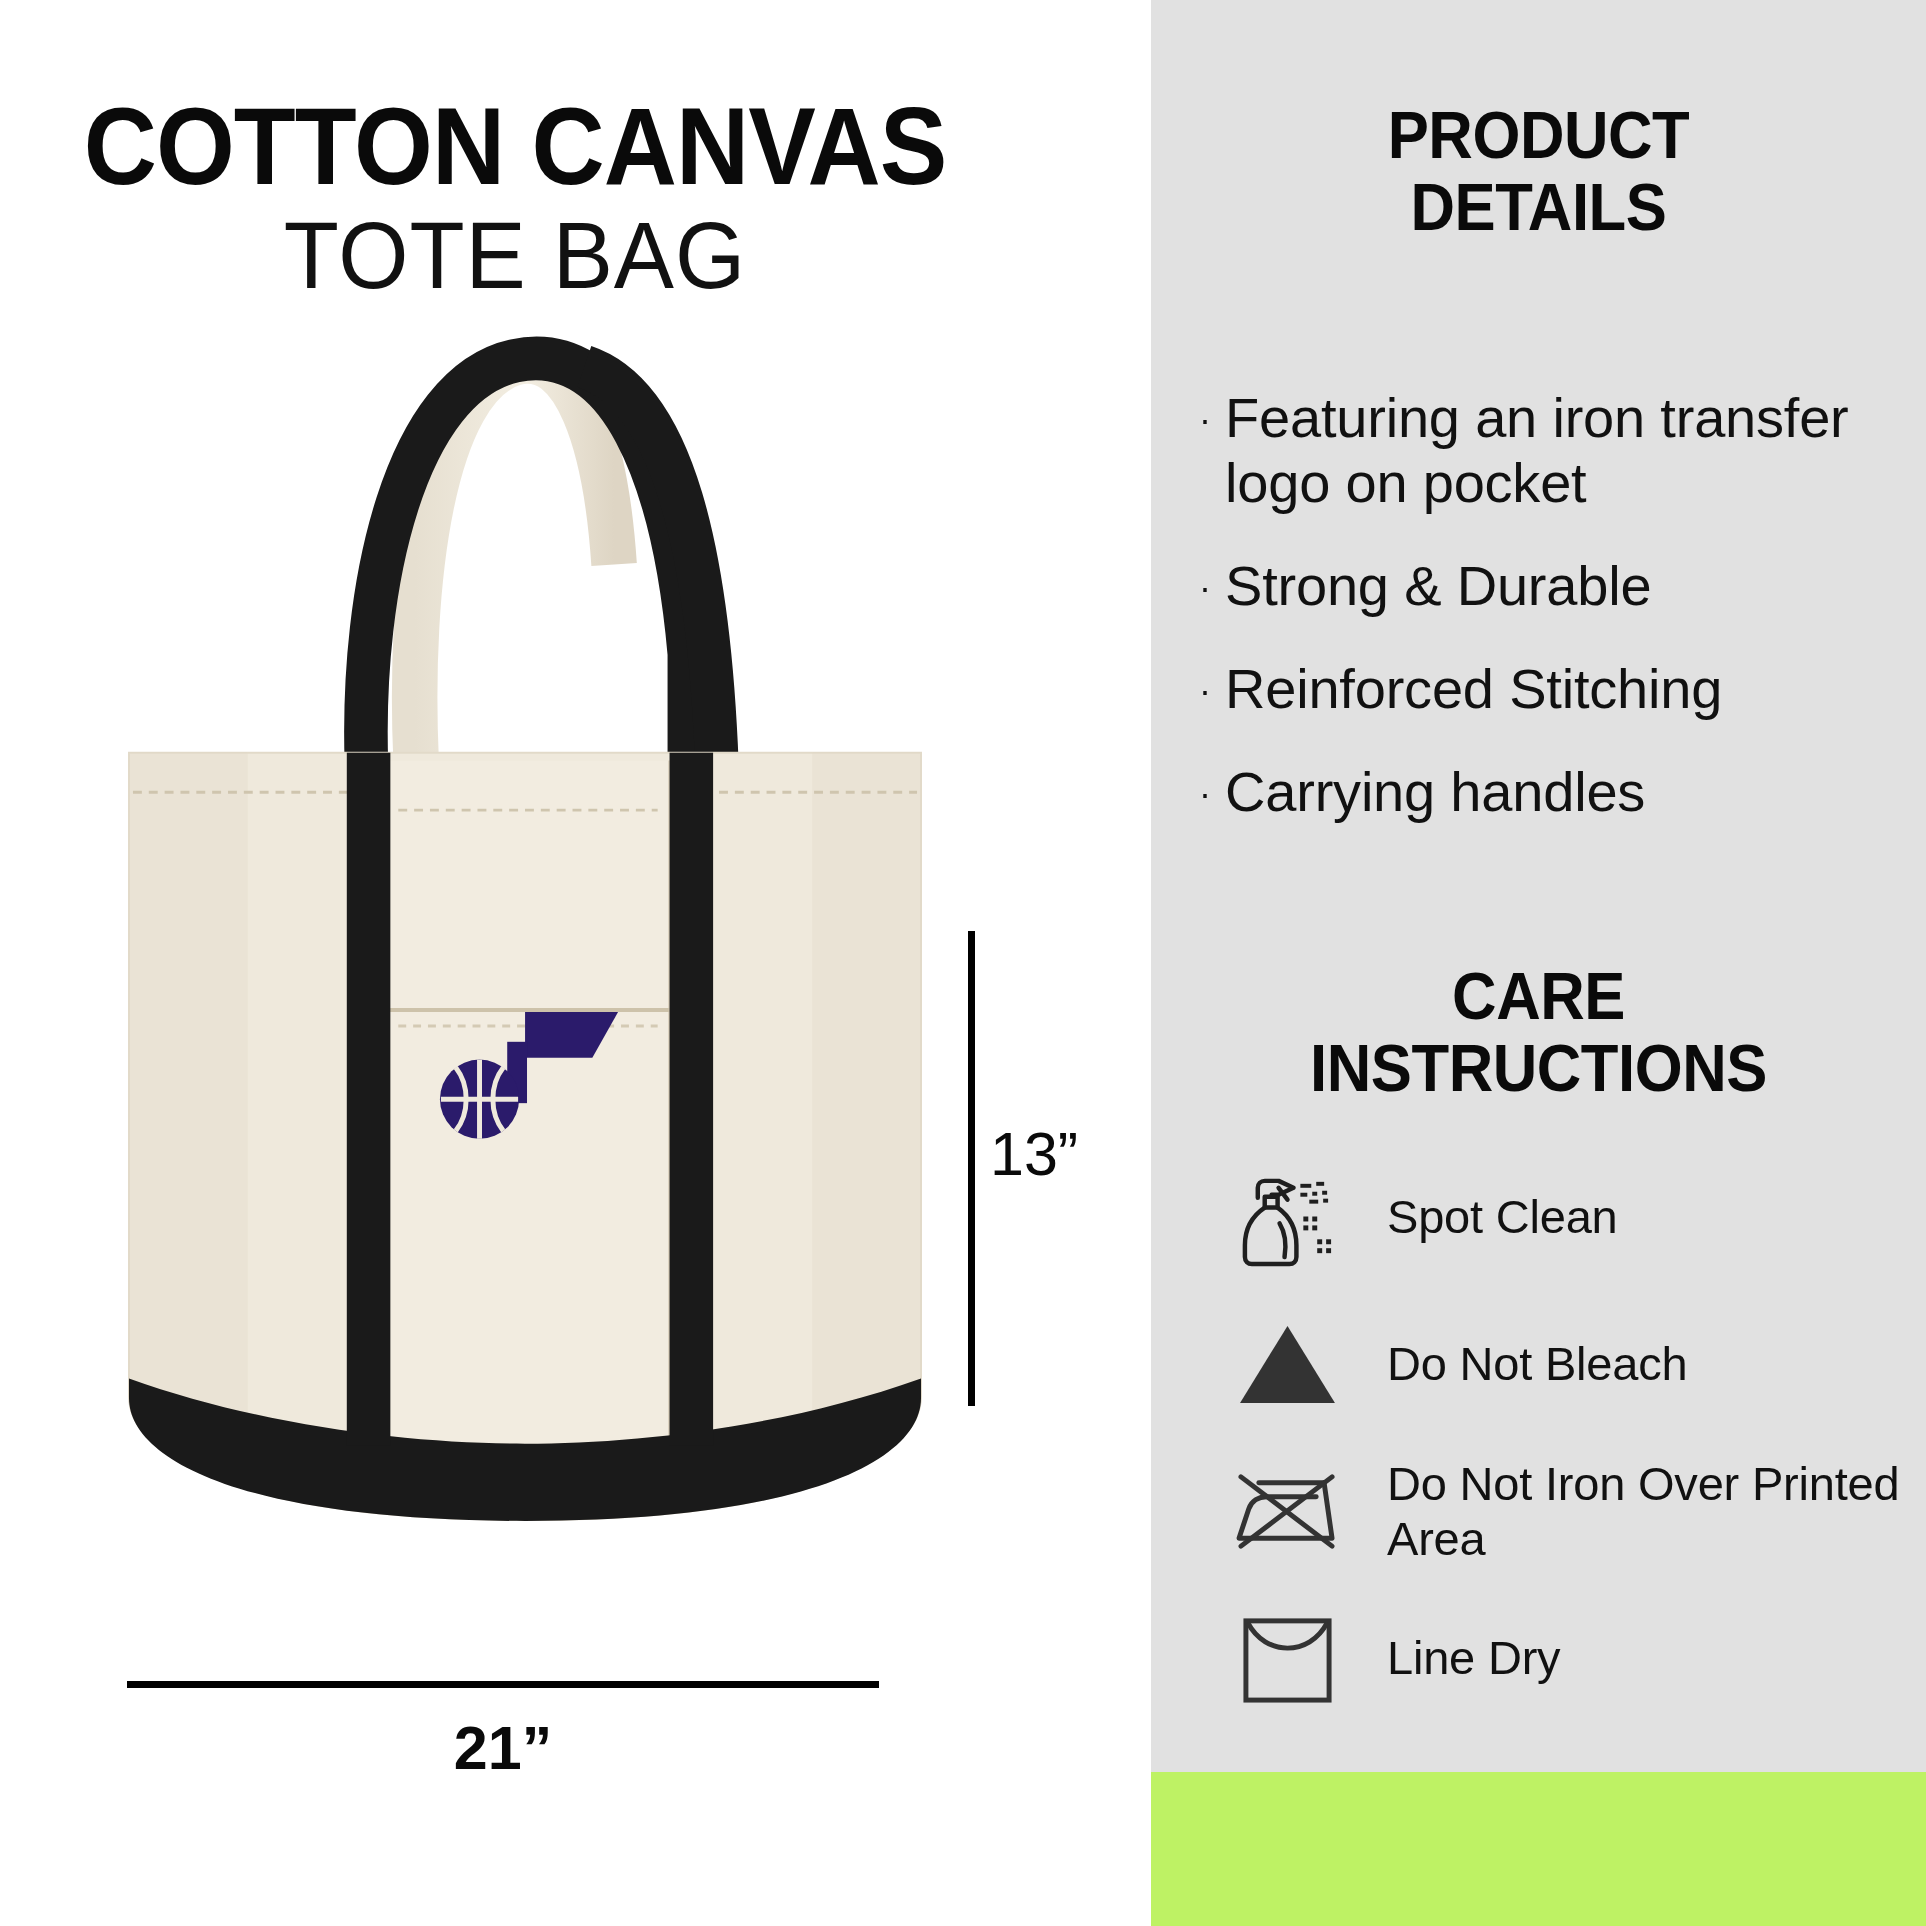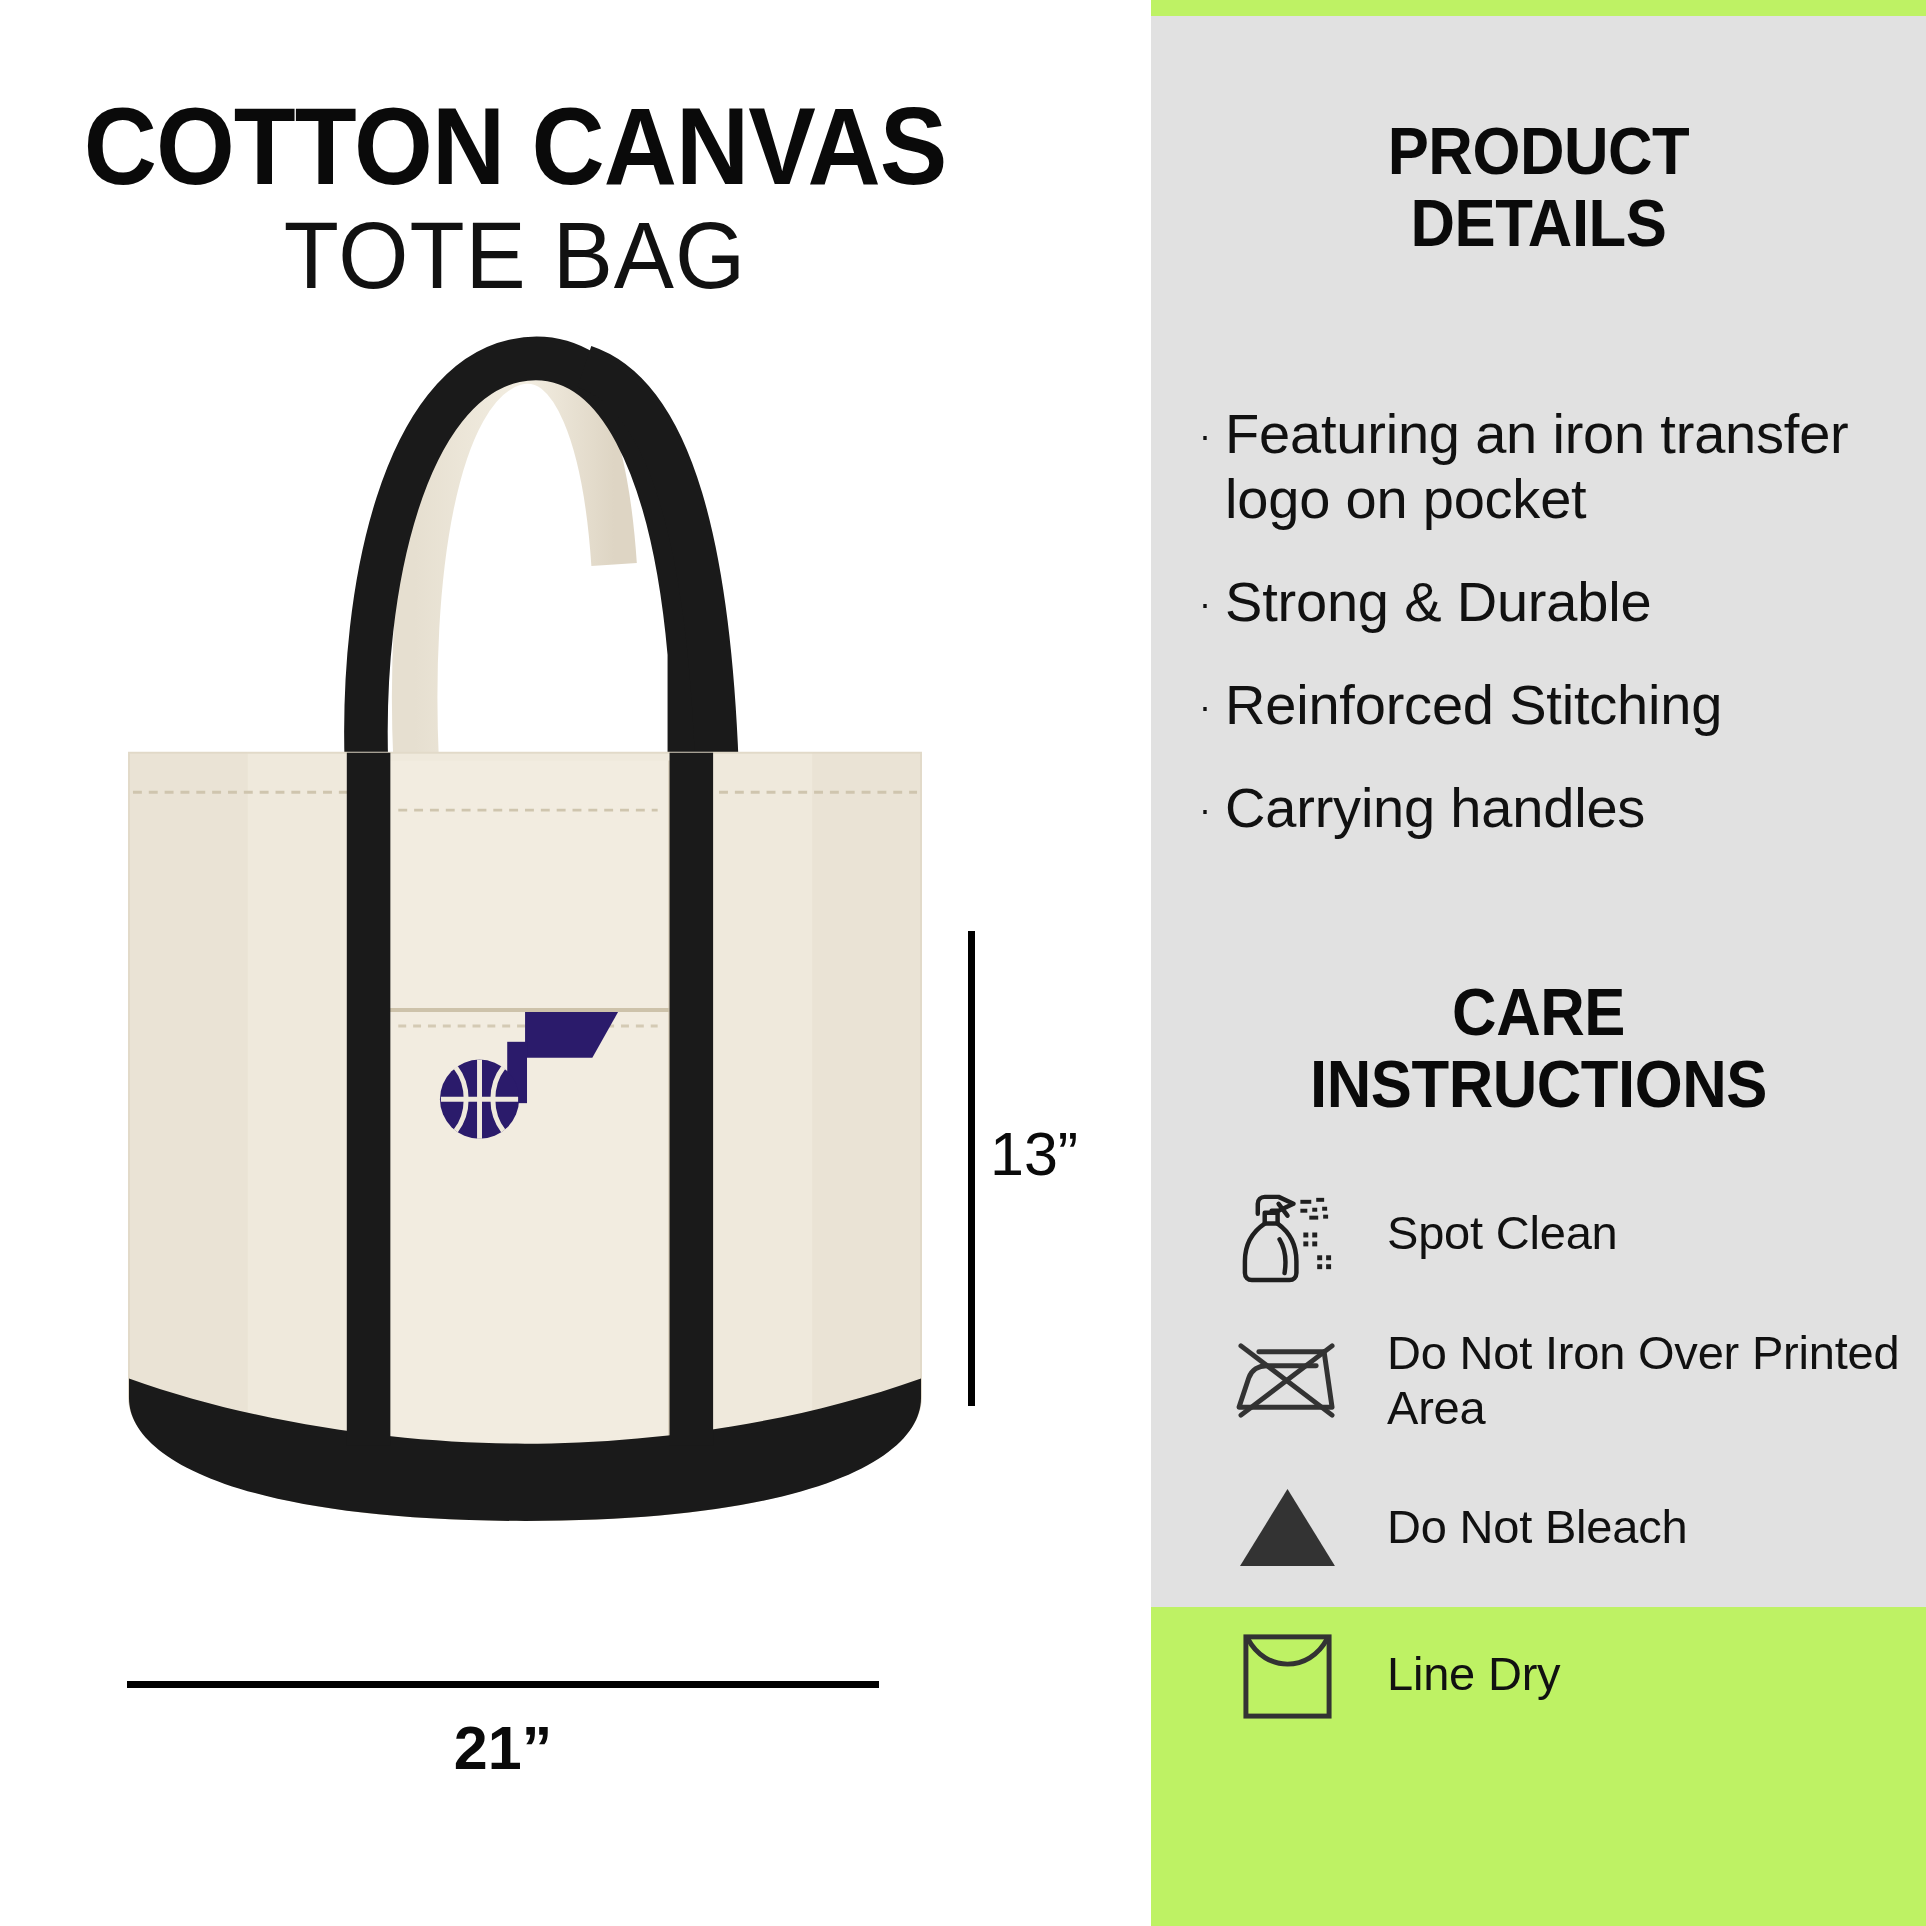--- a/index.html
+++ b/index.html
@@ -94,22 +94,22 @@
     width: 752px;
     text-align: center;
     font-size: 61px;
     font-weight: 700;
     color: #0a0a0a;
   }
 
   
   #right-panel {
     position: absolute;
-    left: 1151px; top: 16px;
-    width: 775px; height: 1591px;
+    left: 1151px; top: 0;
+    width: 775px; height: 1772px;
     background: #e1e1e1;
   }
 
   .panel-heading {
     text-align: center;
     font-weight: 700;
     color: #0a0a0a;
     line-height: 1.08;
     letter-spacing: -0.5px;
     transform: scaleX(0.92);
@@ -350,43 +350,43 @@
               <rect x="86" y="83" width="5" height="5"></rect>
               <rect x="95" y="83" width="5" height="5"></rect>
             </g>
           </svg>
         </span>
         <span class="care-label">Spot Clean</span>
       </div>
 
       <div class="care-row">
         <span class="care-icon">
+          <svg width="103" height="89" viewBox="0 0 104 90" xmlns="http://www.w3.org/2000/svg">
+            <polygon points="52,6 100,84 4,84" fill="#333333"></polygon>
+          </svg>
+        </span>
+        <span class="care-label">Do Not Bleach</span>
+      </div>
+
+      <div class="care-row">
+        <span class="care-icon">
           <svg width="117" height="97" viewBox="0 0 118 98" xmlns="http://www.w3.org/2000/svg">
             <g fill="none" stroke="#333333" stroke-width="5" stroke-linejoin="round" stroke-linecap="round">
               <path d="M 30 20 L 96 20"></path>
               <path d="M 96 20 L 104 76 L 10 76 L 20 46 C 23 38, 30 34, 38 34 L 88 34"></path>
               <path d="M 12 14 L 104 84"></path>
               <path d="M 104 14 L 12 84"></path>
             </g>
           </svg>
         </span>
         <span class="care-label">Do Not Iron Over Printed Area</span>
       </div>
 
       <div class="care-row">
         <span class="care-icon">
-          <svg width="103" height="89" viewBox="0 0 104 90" xmlns="http://www.w3.org/2000/svg">
-            <polygon points="52,6 100,84 4,84" fill="#333333"></polygon>
-          </svg>
-        </span>
-        <span class="care-label">Do Not Bleach</span>
-      </div>
-
-      <div class="care-row">
-        <span class="care-icon">
           <svg width="103" height="99" viewBox="0 0 104 100" xmlns="http://www.w3.org/2000/svg">
             <g fill="none" stroke="#333333" stroke-width="5">
               <rect x="10" y="12" width="84" height="80"></rect>
               <path d="M 12 14 C 30 48, 74 48, 92 14"></path>
             </g>
           </svg>
         </span>
         <span class="care-label">Line Dry</span>
       </div>
 

